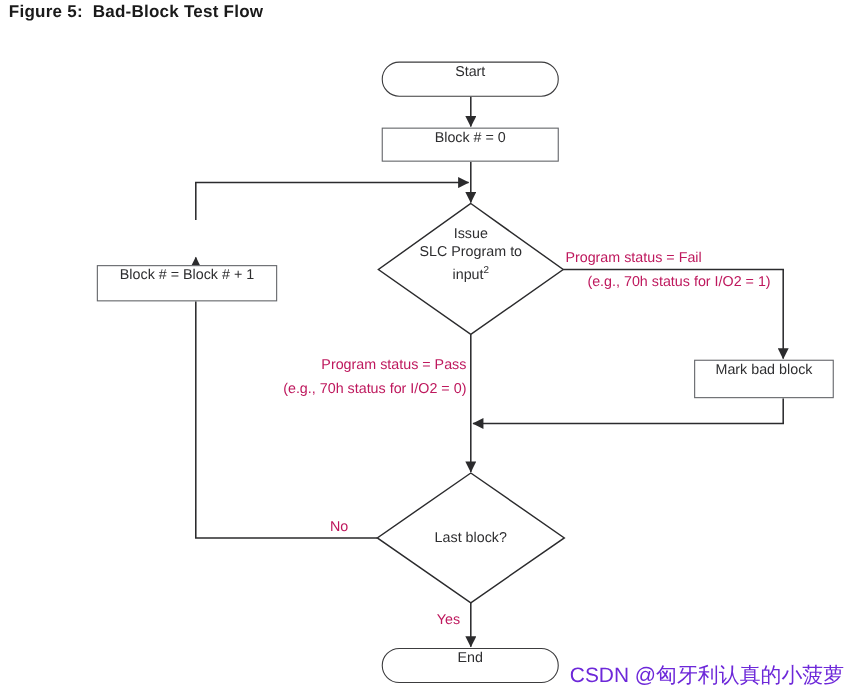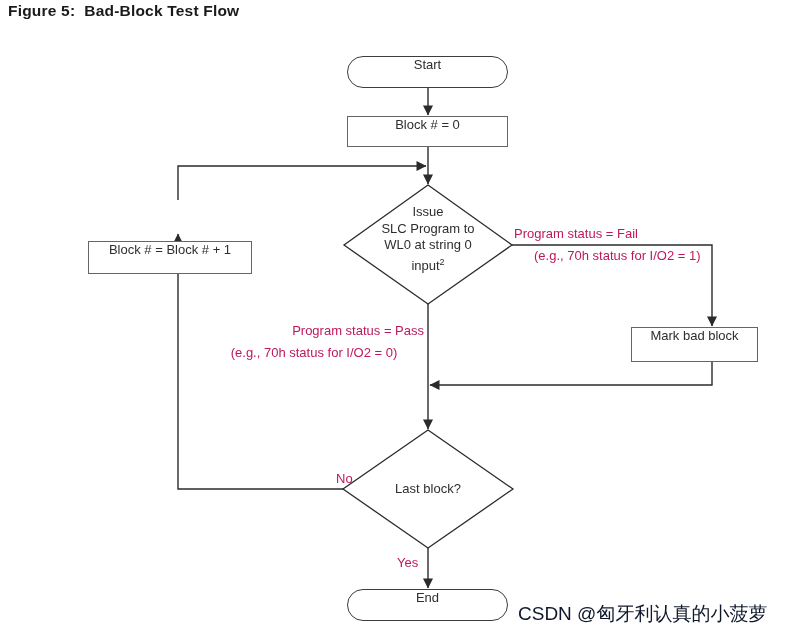--- a/index.html
+++ b/index.html
@@ -80,21 +80,21 @@
     white-space: nowrap;
   }
   .align-right {
     text-align: right;
   }
   .watermark {
     position: absolute;
     left: 518px;
     top: 601px;
     font-size: 19px;
-    color: #0f172a;
+    color: #6d28d9;
     z-index: 3;
     white-space: nowrap;
   }
 </style>
 </head>
 <body>
 
 <div class="canvas">
 
   <h1 class="title">Figure 5:  Bad-Block Test Flow</h1>
@@ -127,40 +127,39 @@
     <span>Block # = 0</span>
   </div>
 
   <div class="node rect" style="left:88px; top:200px; width:164px; height:33px;margin-top:41px;">
     <span>Block # = Block # + 1</span>
   </div>
 
   <div class="dlabel" style="left:348px; top:204px; width:160px;">
     <div>Issue</div>
     <div>SLC Program to</div>
-    <div>WL0 at string 0</div>
     <div><span>input</span><sup>2</sup></div>
   </div>
 
   <div class="node rect" style="left:631px; top:327px; width:127px; height:35px;">
     <span>Mark bad block</span>
   </div>
 
   <div class="dlabel" style="left:358px; top:481px; width:140px;">
     <div>Last block?</div>
   </div>
 
   <div class="node stadium" style="left:347px; top:589px; width:161px; height:32px;">
     <span>End</span>
   </div>
 
   <div class="elabel" style="left:514px; top:226px;">Program status = Fail</div>
   <div class="elabel" style="left:506px; top:248px;margin-left:28px;">(e.g., 70h status for I/O2 = 1)</div>
 
   <div class="elabel align-right" style="left:254px; top:323px; width:170px;">Program status = Pass</div>
-  <div class="elabel align-right" style="left:204px; top:345px; width:220px;text-align:center;">(e.g., 70h status for I/O2 = 0)</div>
+  <div class="elabel align-right" style="left:204px; top:345px; width:220px;">(e.g., 70h status for I/O2 = 0)</div>
 
-  <div class="elabel" style="left:300px; top:471px;margin-left:36px;">No</div>
+  <div class="elabel" style="left:300px; top:471px;">No</div>
   <div class="elabel" style="left:397px; top:555px;">Yes</div>
 
   <div class="watermark">CSDN @匈牙利认真的小菠萝</div>
 
 </div>
 
 </body></html>

